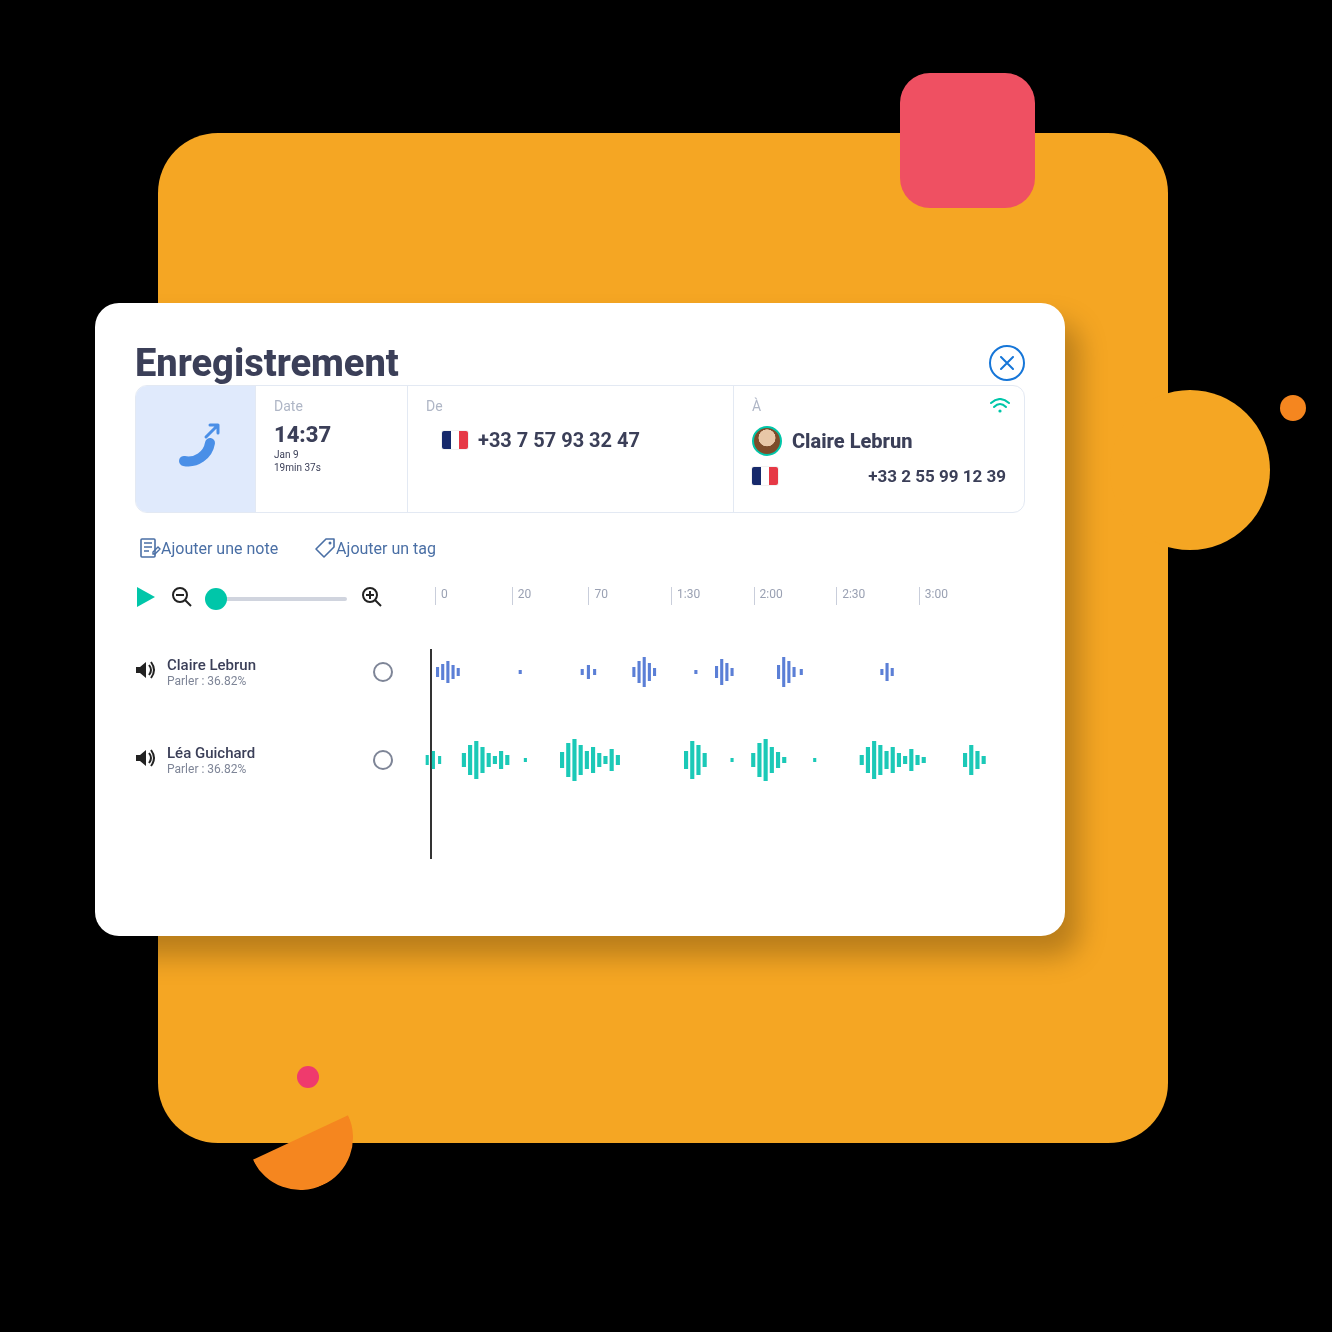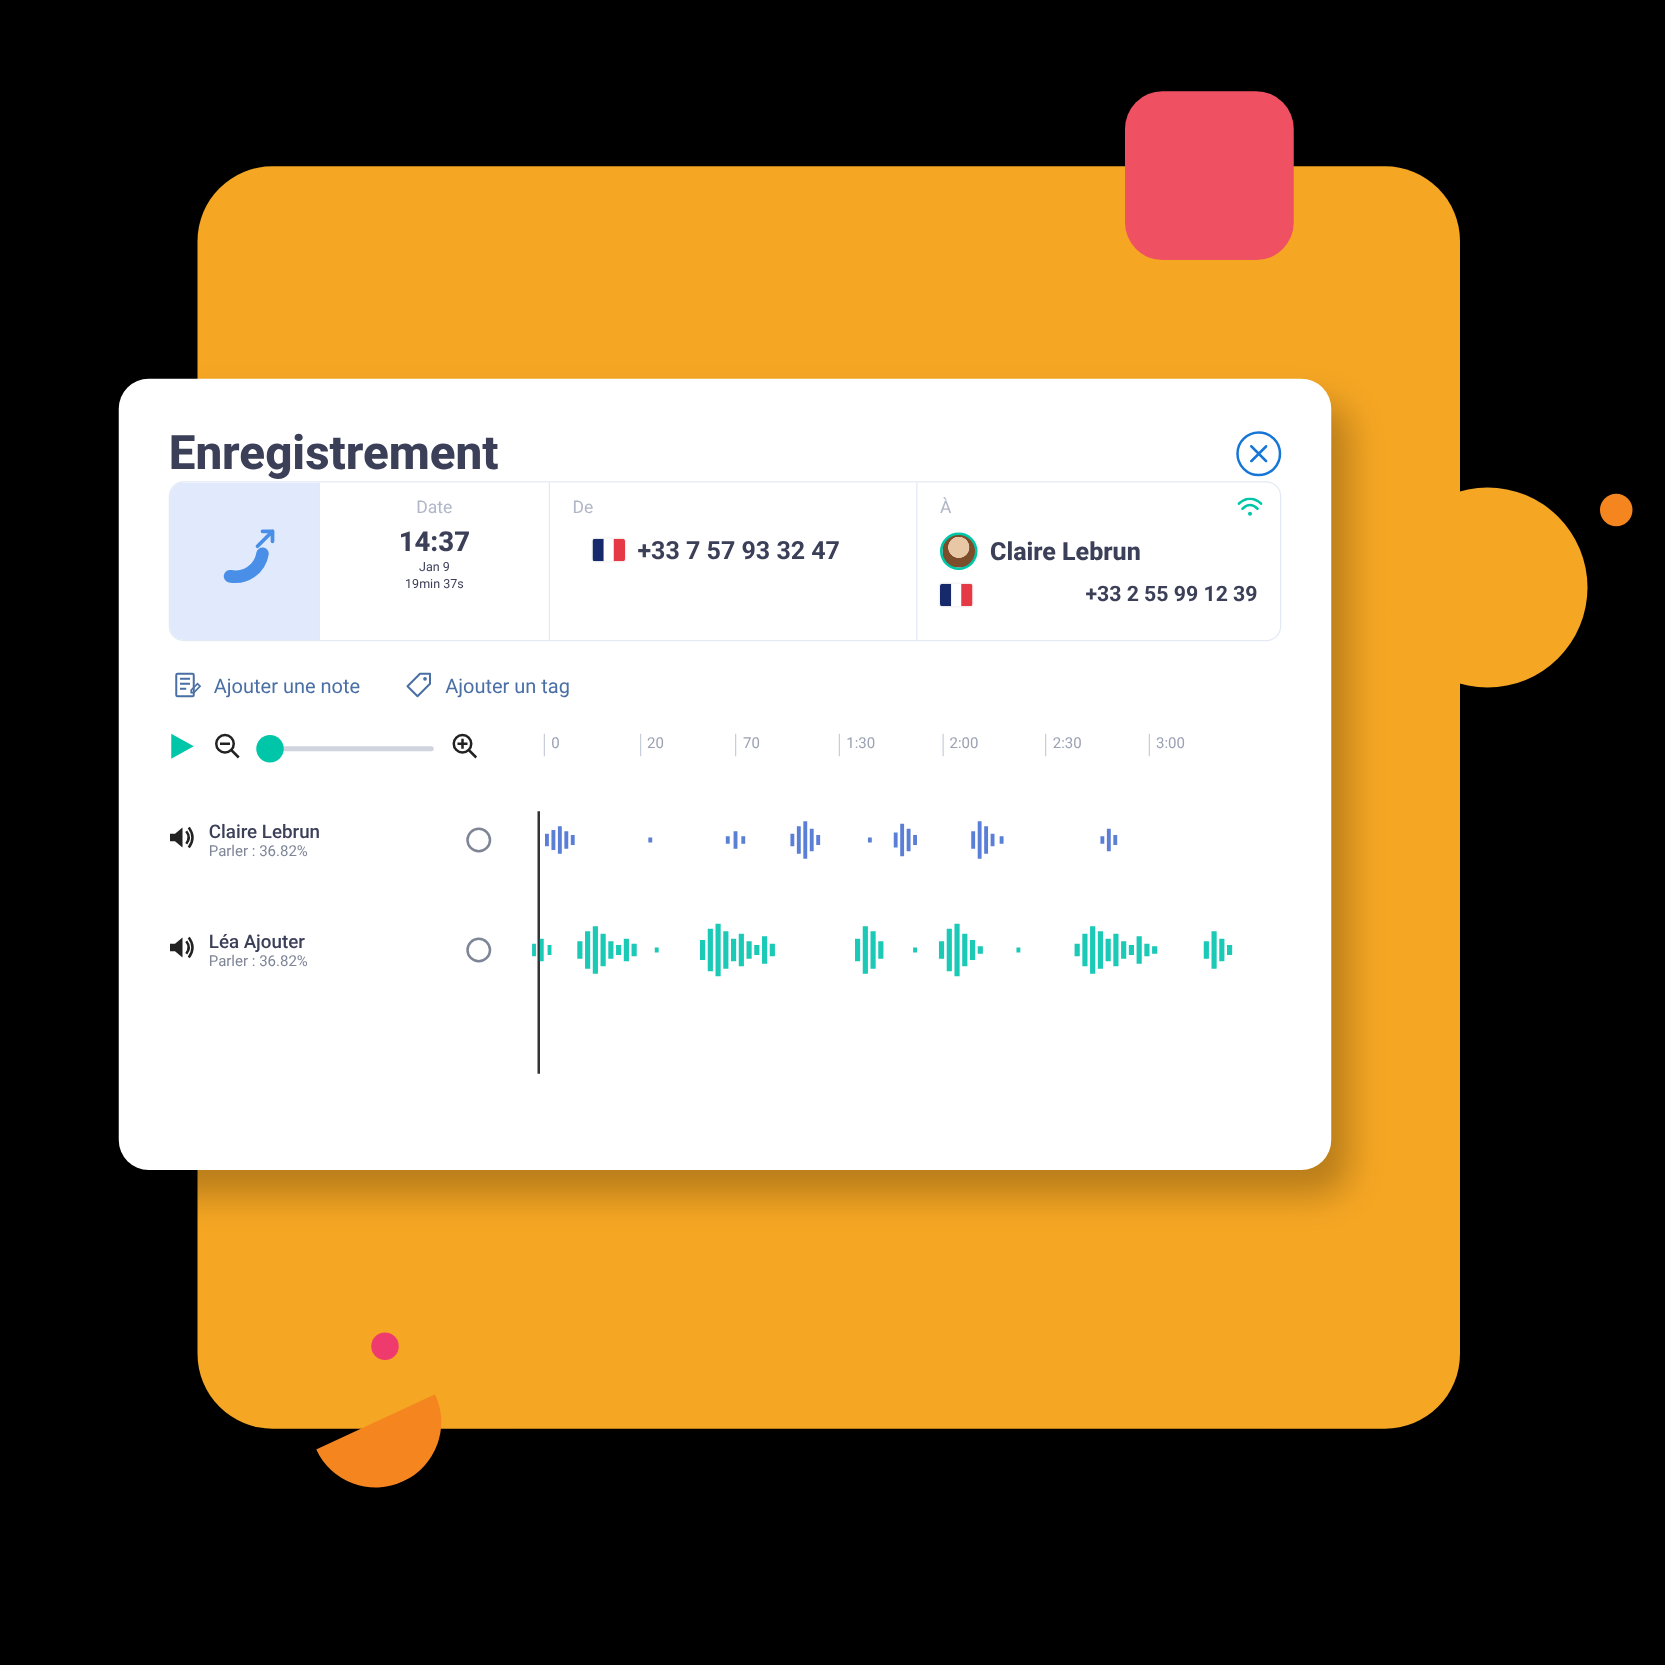--- a/index.html
+++ b/index.html
@@ -107,21 +107,21 @@
     display: flex;
     flex-direction: column;
   }
   .cell:last-child { border-right: none; }
   .cell-icon {
     width: 120px;
     background: #E0EAFC;
     align-items: center;
     justify-content: center;
   }
-  .cell-date { width: 184px; text-align: center; }
+  .cell-date { width: 152px; }
   .cell-from { flex: 1; }
   .cell-to { width: 290px; position: relative; }
 
   .cell-label {
     font-size: 14px;
     color: #AFB6C6;
     margin-bottom: 8px;
   }
   .time-val {
     font-size: 22px; font-weight: 800; color: #3B3F58;
@@ -150,21 +150,21 @@
     border: 2px solid #00C6A9;
   }
   .contact-name { font-size: 20px; font-weight: 800; color:#3B3F58; }
   .to-phone { font-size: 17px; font-weight: 700; color:#3B3F58; margin-top: 10px; display:flex; align-items:center; gap:10px;justify-content:space-between; }
   .wifi-icon { position:absolute; top:12px; right:14px; color:#00C6A9; }
 
   .actions {
     display:flex; gap: 36px; margin: 24px 4px 20px 4px;
   }
   .action {
-    display:flex; align-items:center; gap:10px;
+    display:flex; align-items:center; 
     color:#4A6FA5; font-size:16px; cursor:pointer;
   }
   .action svg { color:#4A6FA5; }
 
   .player {
     border-top: none;
   }
   .controls {
     display:flex; align-items:center; gap: 14px;
     padding: 6px 0 8px 0;
@@ -398,21 +398,21 @@
         <div class="track">
           <div class="track-left">
             <span>
               <svg width="22" height="20" viewBox="0 0 22 20">
                   <path d="M1 7 H5 L11 2 V18 L5 13 H1 Z" fill="#222"></path>
                   <path d="M14 5 Q18 10 14 15" stroke="#222" stroke-width="2" fill="none"></path>
                   <path d="M16 2 Q22 10 16 18" stroke="#222" stroke-width="2" fill="none"></path>
                 </svg>
             </span>
             <div class="speaker-info">
-              <div class="name">Léa Ajouter</div>
+              <div class="name">Léa Guichard</div>
               <div class="pct">Parler : 36.82%</div>
             </div>
             <div class="radio"></div>
           </div>
           <div class="wave-wrap">
             <svg class="wave-svg" viewBox="0 0 600 46" preserveAspectRatio="none">
               <g fill="#1BC9B7">
                 <rect x="20" y="18" width="3" height="10"></rect>
                   <rect x="26" y="14" width="3" height="18"></rect>
                   <rect x="32" y="19" width="3" height="8"></rect>

